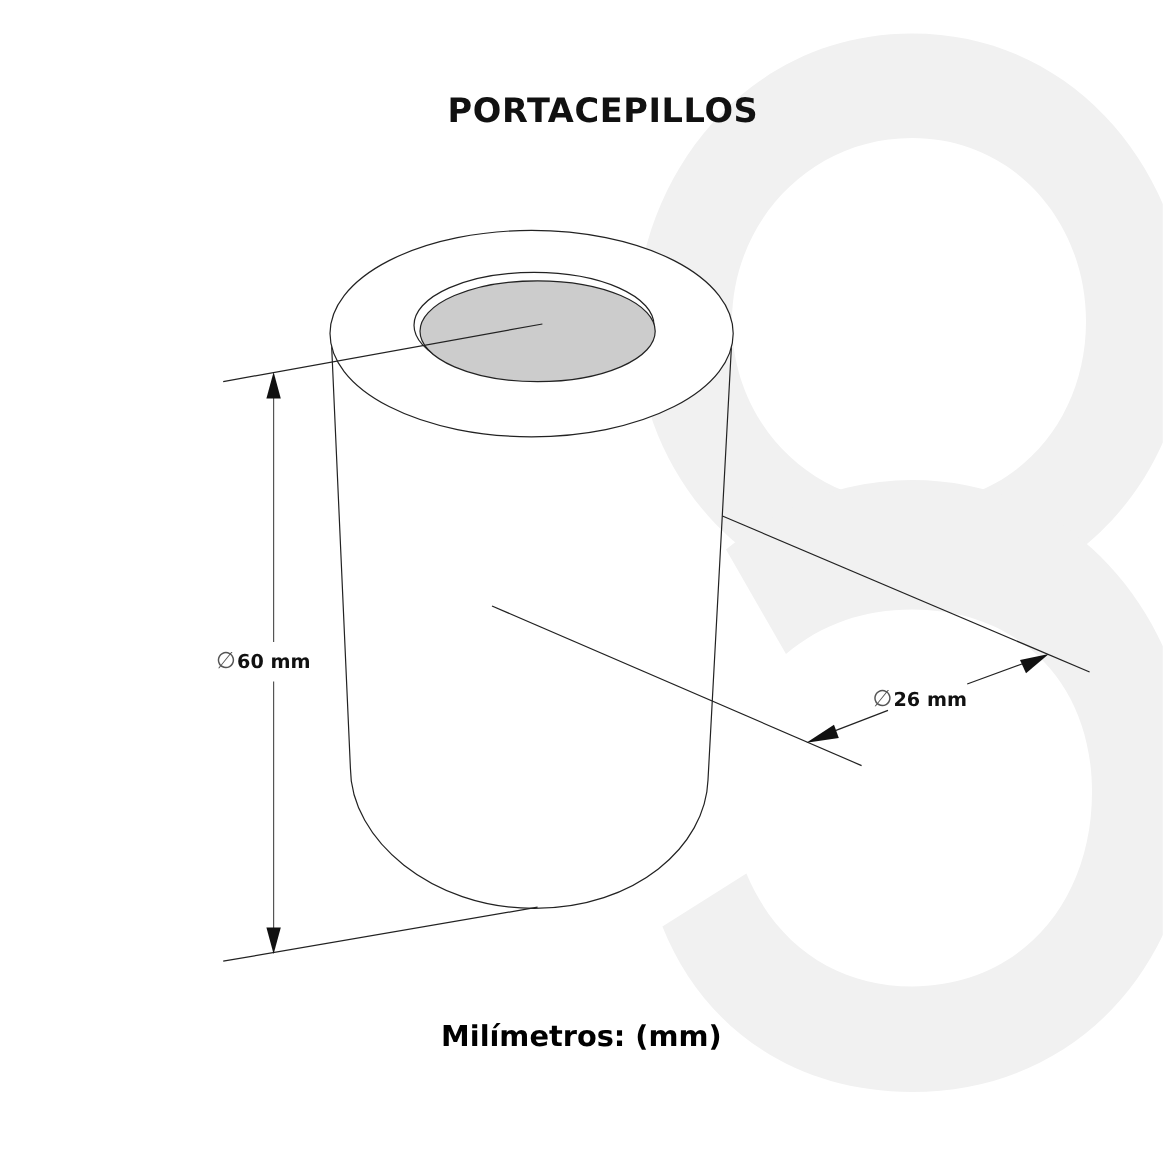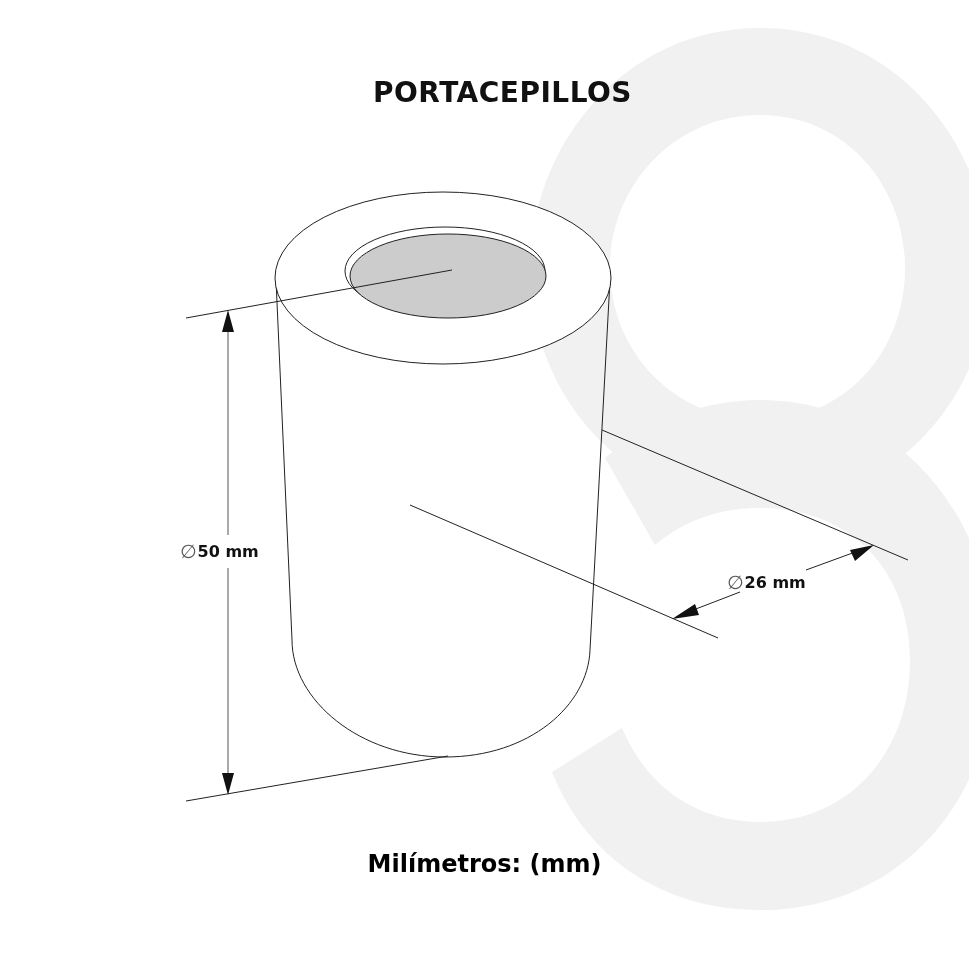--- a/index.html
+++ b/index.html
@@ -61,21 +61,21 @@
     <line x1="806" y1="570" x2="858" y2="551"></line>
     <polygon points="672,619 695,604 699,615" fill="#111111" stroke="none"></polygon>
     <polygon points="874,545 850,550 855,561" fill="#111111" stroke="none"></polygon>
   </g>
 </svg>
 
 <div class="title">PORTACEPILLOS</div>
 
 <div class="dim-label dim-height">
   <span class="diam">∅</span>
-  <span>50 mm</span>
+  <span>60 mm</span>
 </div>
 
 <div class="dim-label dim-diameter">
   <span class="diam">∅</span>
   <span>26 mm</span>
 </div>
 
 <div class="footer">Milímetros: (mm)</div>
 
 </body></html>

